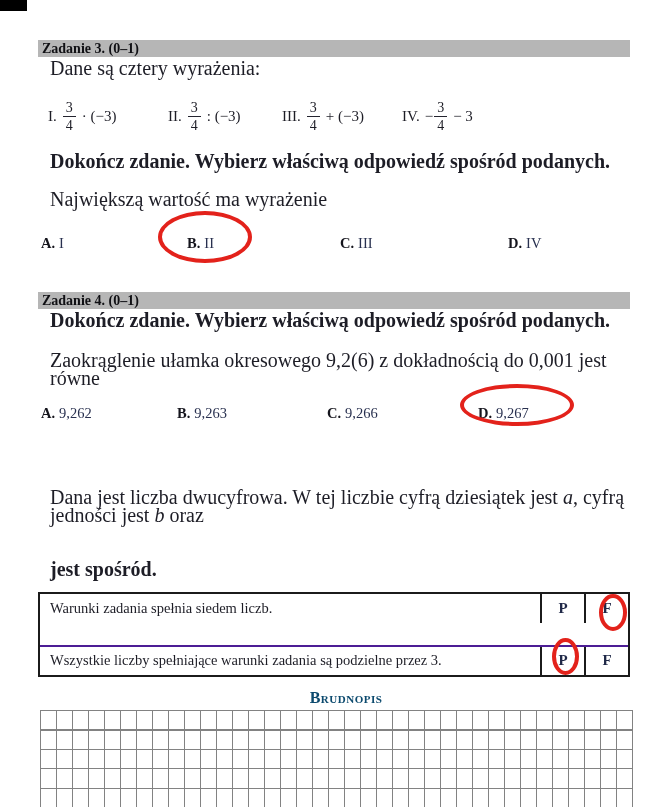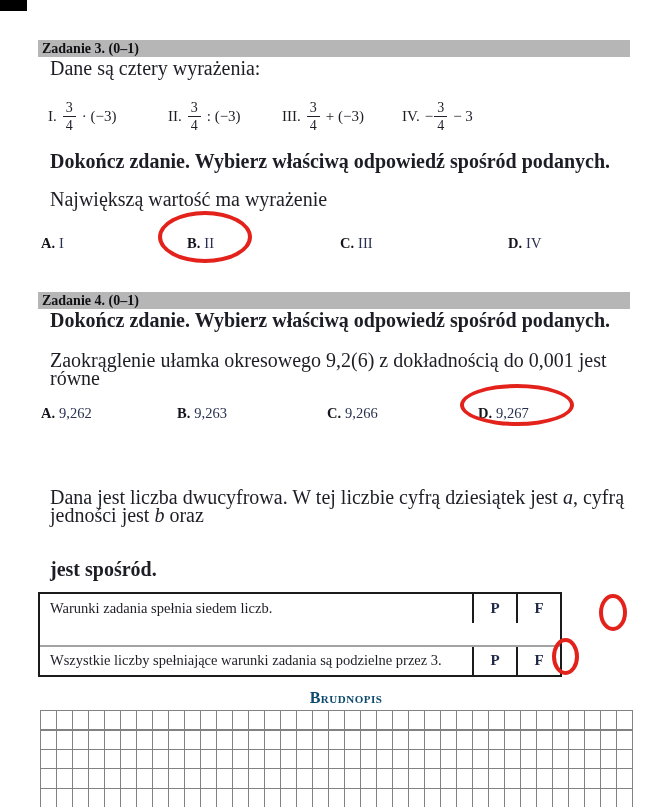--- a/index.html
+++ b/index.html
@@ -24,25 +24,25 @@
   .frac .den{display:block;padding-top:1px;}
   .expr-post{margin-left:6px;}
   
   .ans{position:absolute;font-size:14.5px;white-space:nowrap;margin-top:12px;}
   .ans .ltr{font-weight:bold;color:#15151d;}
   .ans .val{color:#28304f;margin-left:4px;}
   
   .circle{position:absolute;border:4px solid #e3221b;border-radius:50%;box-sizing:border-box;}
   
   .pf-table{
-    position:absolute;left:38px;top:592px;width:524px;height:85px;
+    position:absolute;left:38px;top:592px;width:592px;height:85px;
     border:2px solid #1b1b1b;box-sizing:border-box;display:flex;flex-direction:column;
   }
   .pf-row{flex:1;display:flex;}
-  .pf-row + .pf-row{border-top:2px solid #a3a3a3;margin-top:22px;}
+  .pf-row + .pf-row{border-top:2px solid #4c1d95;margin-top:22px;}
   .pf-stmt{flex:1;display:flex;align-items:center;padding-left:10px;font-size:14.5px;}
   .pf-cell{width:42px;border-left:2px solid #1b1b1b;display:flex;align-items:center;justify-content:center;
     font-weight:bold;font-size:15px;color:#1f2847;}
   
   .scratch-label{
     position:absolute;left:50px;top:689px;width:592px;text-align:center;
     font-weight:bold;font-variant:small-caps;letter-spacing:0.5px;font-size:16px;color:#0c4a6e;
   }
   .scratch-grid{
     position:absolute;left:40px;top:710px;width:593px;height:97px;

